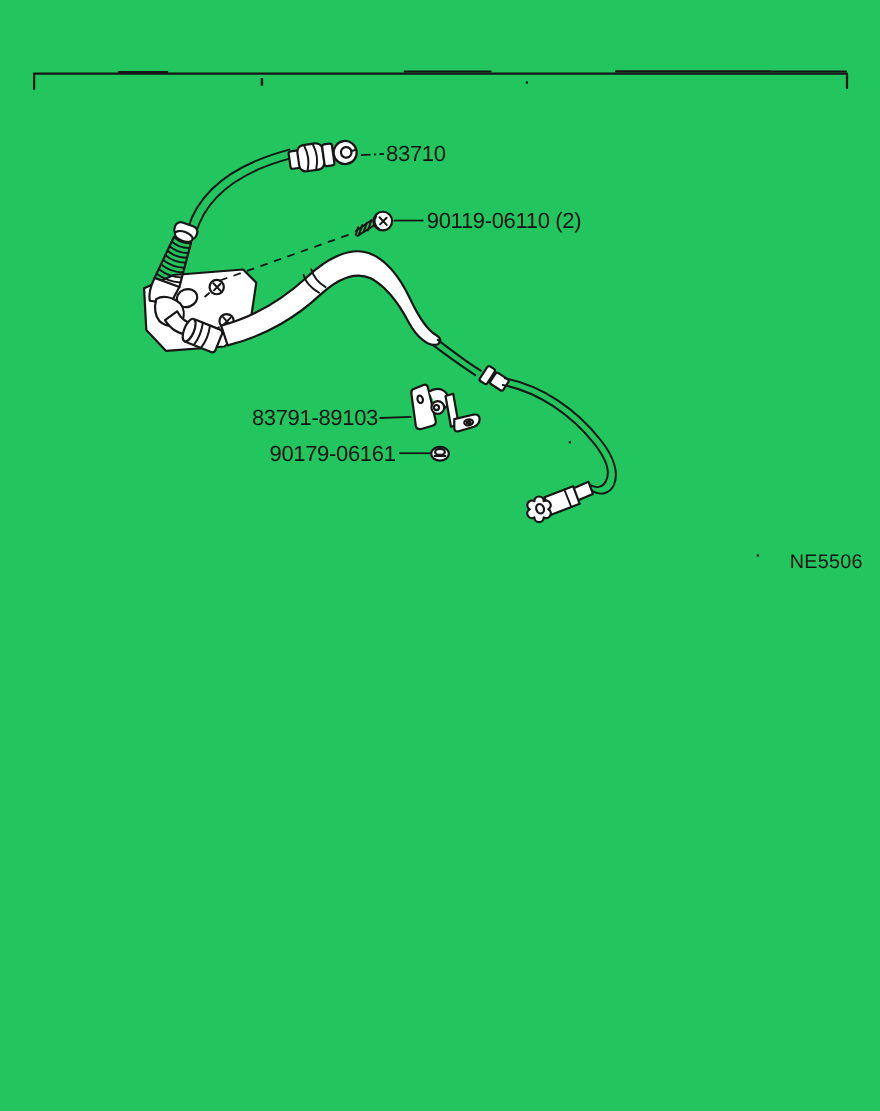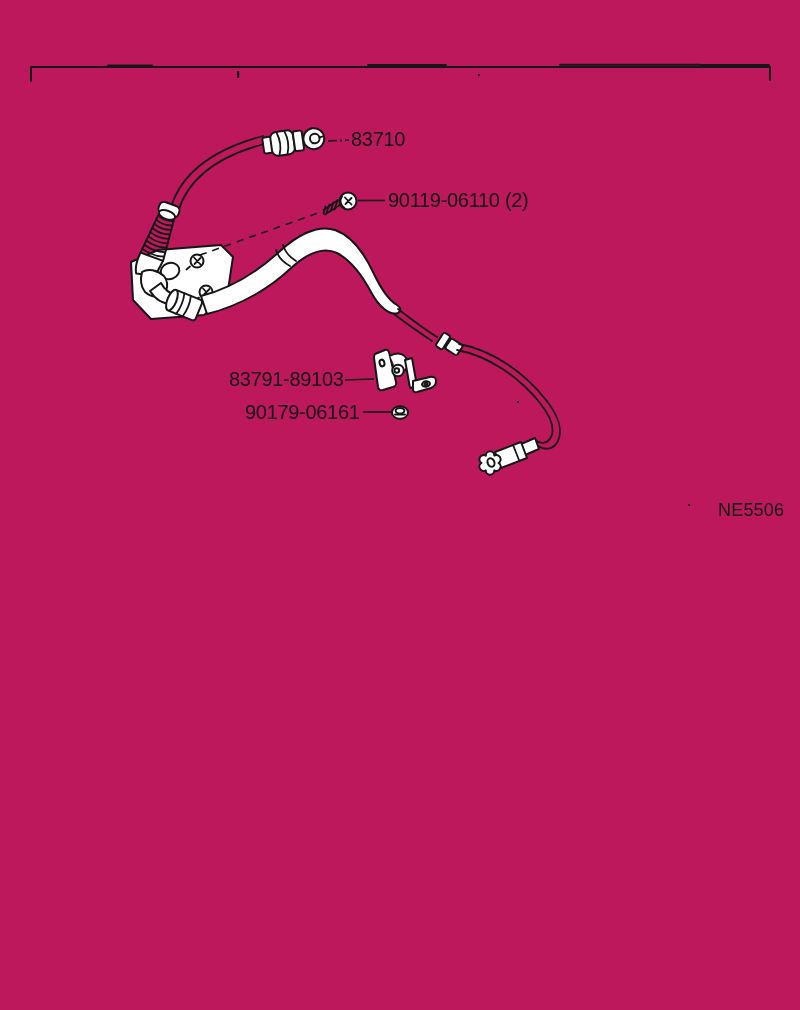--- a/index.html
+++ b/index.html
@@ -1,16 +1,16 @@
 <!DOCTYPE html>
 <html><head>
 <meta charset="utf-8">
 <style>
   html,body{margin:0;padding:0;background:#ffffff;}
-  .page{position:relative;width:800px;height:1010px;background:#be185d;overflow:hidden;
+  .page{position:relative;width:800px;height:1010px;background:#22c55e;overflow:hidden;
         font-family:"Liberation Sans", sans-serif;}
   svg{position:absolute;left:0;top:0;}
   .ln{stroke:#161616;stroke-width:2;fill:none;stroke-linecap:round;stroke-linejoin:round;}
   .fw{stroke:#161616;stroke-width:2;fill:#ffffff;stroke-linejoin:round;}
   .thin{stroke:#161616;stroke-width:1.8;fill:none;stroke-linecap:round;}
   .callout{fill:#141414;font-size:20px;letter-spacing:-0.3px;}
   .figcode{fill:#141414;font-size:18px;letter-spacing:0.2px;}
   .leader{stroke:#161616;stroke-width:1.6;fill:none;}
 </style>
 </head>

